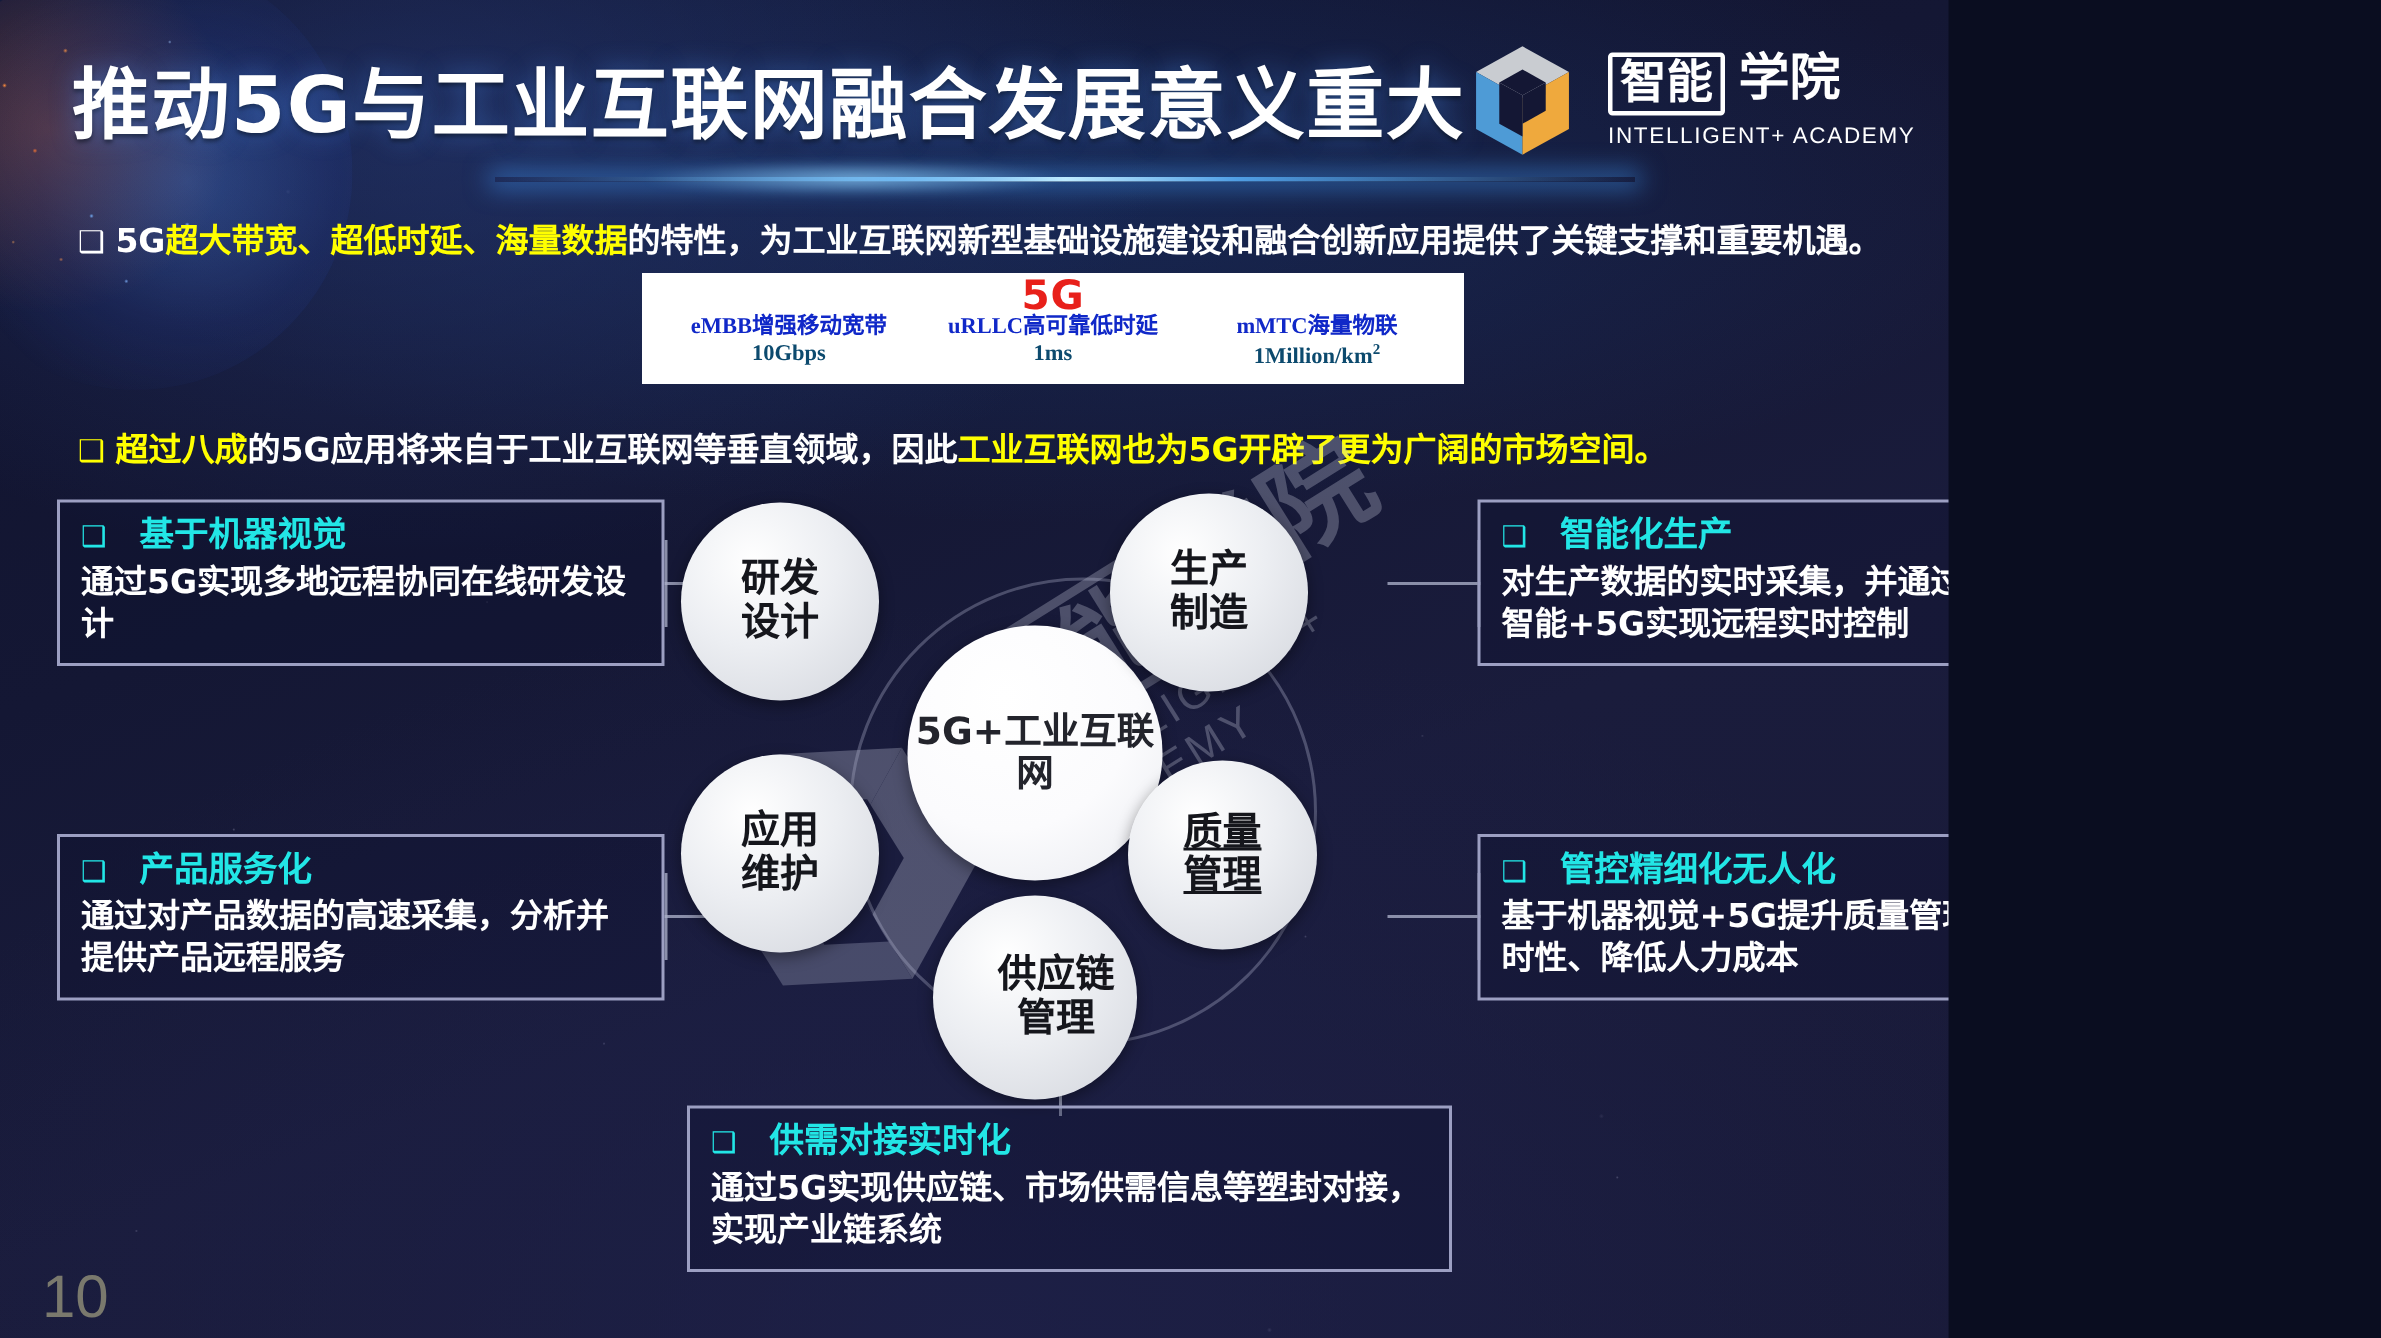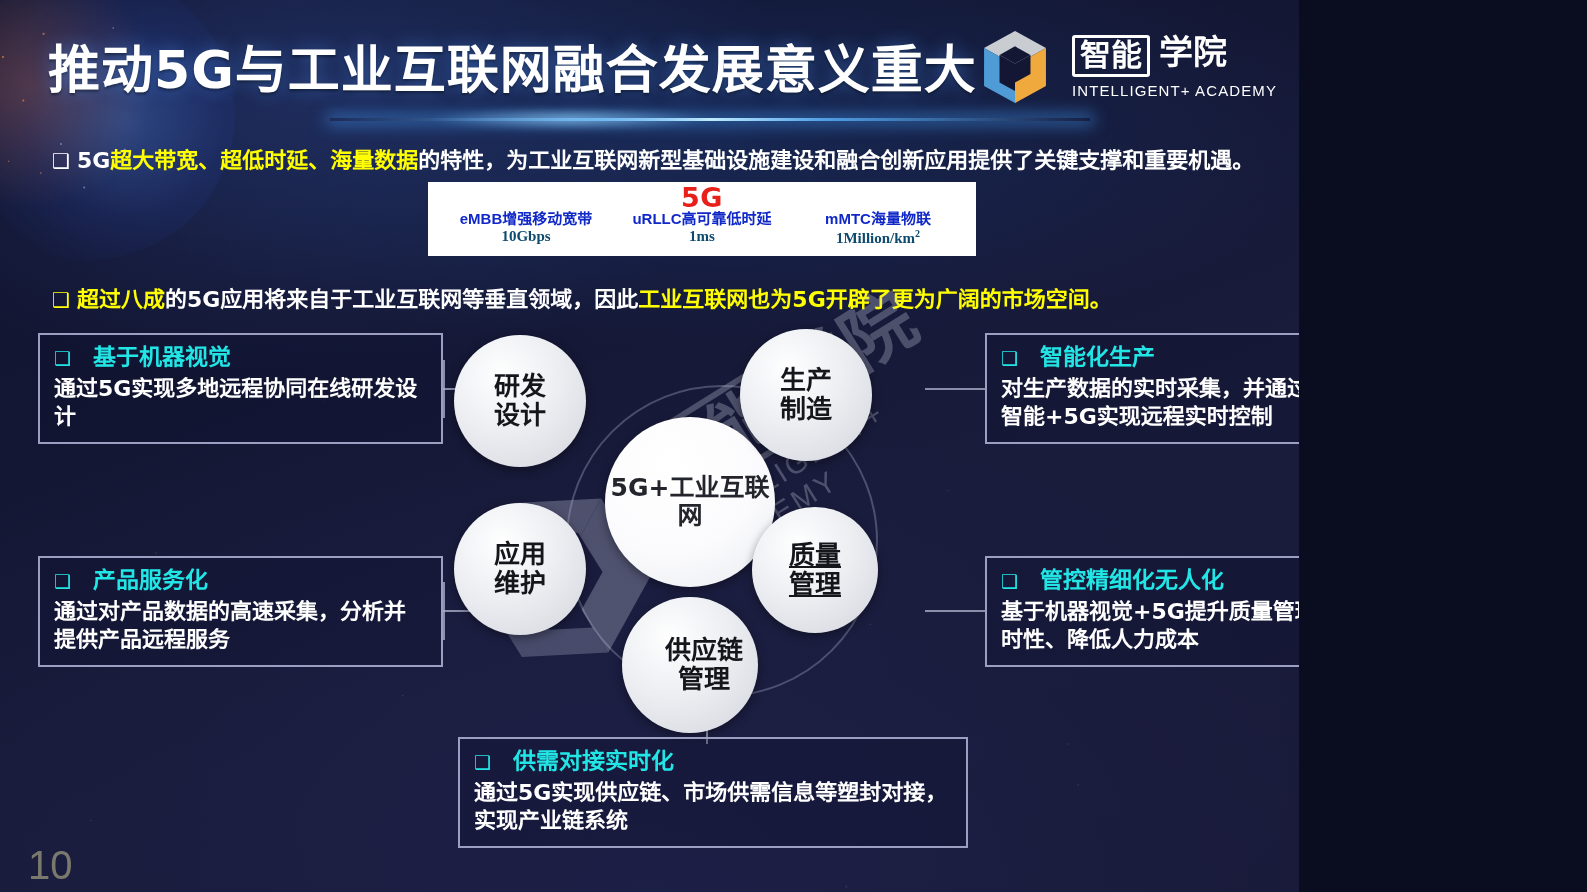--- a/index.html
+++ b/index.html
@@ -116,21 +116,21 @@
     display:flex;flex-direction:column;align-items:center;
     padding-top:2px;
   }
   .banner-title{
     color:#e8201a;font-size:27px;font-weight:bold;line-height:1.05;
     font-family:"DejaVu Sans","Liberation Sans",sans-serif;letter-spacing:.5px;
   }
   .banner-cols{display:flex;width:100%;justify-content:space-between;padding:0 10px;margin-top:-2px;}
   .banner-col{flex:1;text-align:center;}
   .bc-label{color:#1028c8;font-size:15px;font-weight:bold;line-height:1.15;
-    font-family:Liberation Sans, sans-serif;}
+    font-family:Liberation Serif, serif;}
   .bc-value{color:#0c4a6e;font-size:15px;font-weight:bold;line-height:1.15;
     font-family:Liberation Serif, serif;}
   .bc-value sup{font-size:10px;}
 
   
   .watermark{
     position:absolute;left:430px;top:250px;width:560px;height:470px;
     transform:rotate(-32deg);transform-origin:center;
     opacity:.30;pointer-events:none;
     display:flex;align-items:center;gap:16px;

